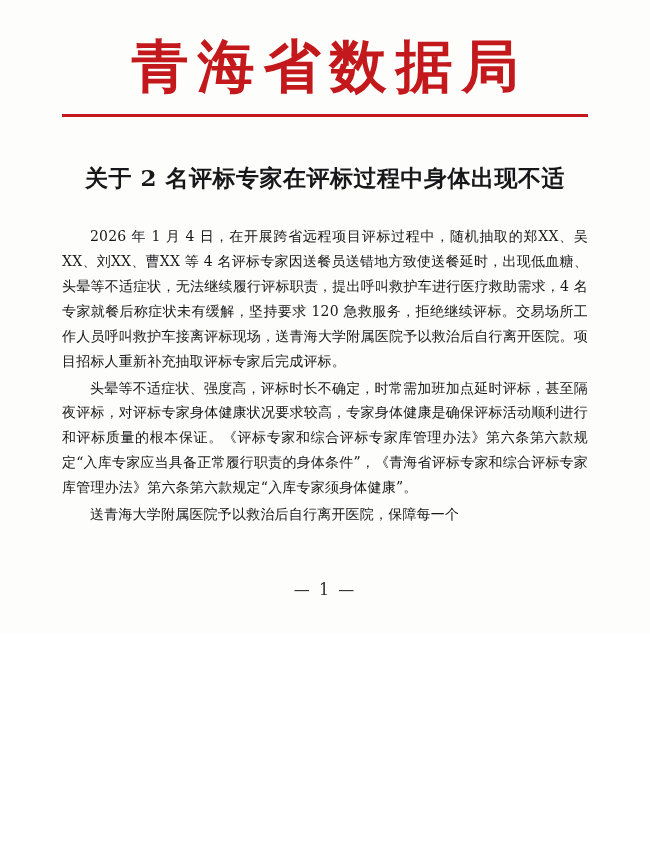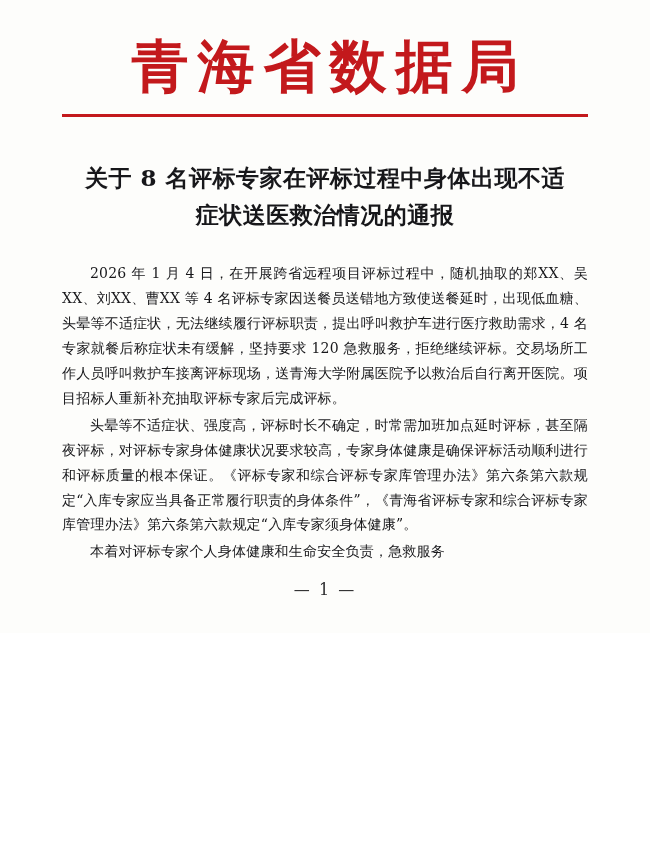--- a/index.html
+++ b/index.html
@@ -82,25 +82,24 @@
 <body>
 
 <div class="page">
 
   <div class="letterhead">
     <div class="letterhead-title">青海省数据局</div>
     <div class="letterhead-rule"></div>
   </div>
 
   <div class="doc-title">
-    <span class="line">关于 8 名评标专家在评标过程中身体出现不适</span>
-    <span class="line">症状送医救治情况的通报</span>
+    <span class="line">关于 2 名评标专家在评标过程中身体出现不适</span>
   </div>
 
   <div class="body-text">
     <p class="para">2026 年 1 月 4 日，在开展跨省远程项目评标过程中，随机抽取的郑XX、吴XX、刘XX、曹XX 等 4 名评标专家因送餐员送错地方致使送餐延时，出现低血糖、头晕等不适症状，无法继续履行评标职责，提出呼叫救护车进行医疗救助需求，4 名专家就餐后称症状未有缓解，坚持要求 120 急救服务，拒绝继续评标。交易场所工作人员呼叫救护车接离评标现场，送青海大学附属医院予以救治后自行离开医院。项目招标人重新补充抽取评标专家后完成评标。</p>
     <p class="para">头晕等不适症状、强度高，评标时长不确定，时常需加班加点延时评标，甚至隔夜评标，对评标专家身体健康状况要求较高，专家身体健康是确保评标活动顺利进行和评标质量的根本保证。《评标专家和综合评标专家库管理办法》第六条第六款规定“入库专家应当具备正常履行职责的身体条件”，《青海省评标专家和综合评标专家库管理办法》第六条第六款规定“入库专家须身体健康”。</p>
-    <p class="para">本着对评标专家个人身体健康和生命安全负责，急救服务</p>
+    <p class="para">送青海大学附属医院予以救治后自行离开医院，保障每一个</p>
   </div>
 
   <div class="footer">— 1 —</div>
 
 </div>
 
 </body></html>

